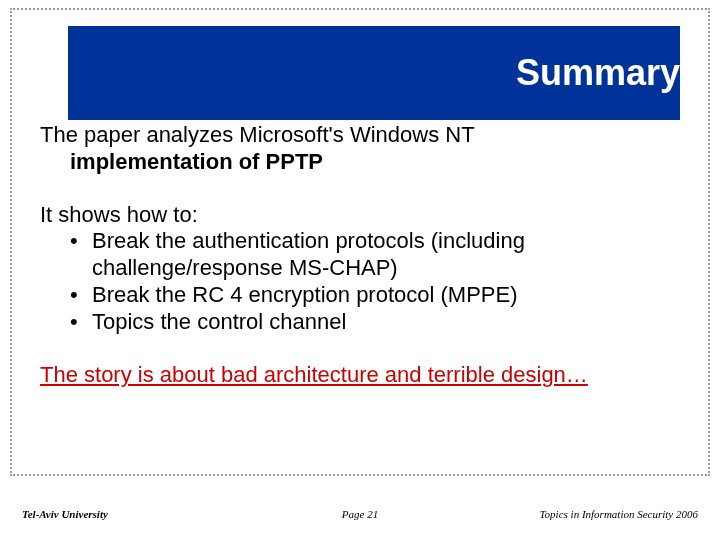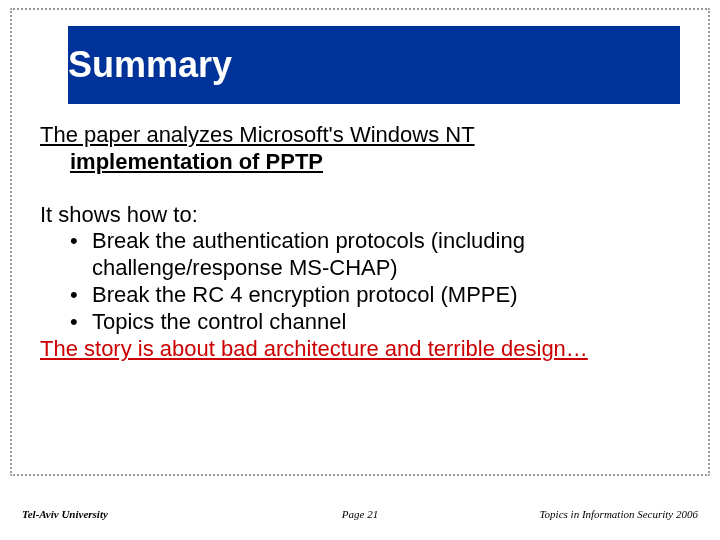--- a/index.html
+++ b/index.html
@@ -13,49 +13,49 @@
     position: absolute;
     top: 8px; left: 10px; right: 10px; bottom: 64px;
     border: 2px dotted #999999;
     border-radius: 2px;
   }
   .title-bar {
     position: absolute;
     top: 26px;
     left: 68px;
     right: 40px;
-    height: 78px;
+    height: 94px;
     background: #003399;
     display: flex;
     align-items: center;
-    justify-content: flex-start;
+    justify-content: flex-end;
   }
   .title-bar h1 {
     color: #ffffff;
     font-size: 36px;
     font-weight: bold;
   }
   .content {
     position: absolute;
     top: 122px;
     left: 40px;
     right: 30px;
     color: #000000;
     font-size: 22px;
     line-height: 1.22;
   }
   .intro {
     margin-bottom: 26px;
-    text-decoration: underline;
   }
   .intro .line2 {
     display: block;
     padding-left: 30px;
   }
   .shows {
+    margin-bottom: 26px;
   }
   .bullets {
     list-style: none;
     padding-left: 30px;
   }
   .bullets li {
     position: relative;
     padding-left: 22px;
   }
   .bullets li::before {

